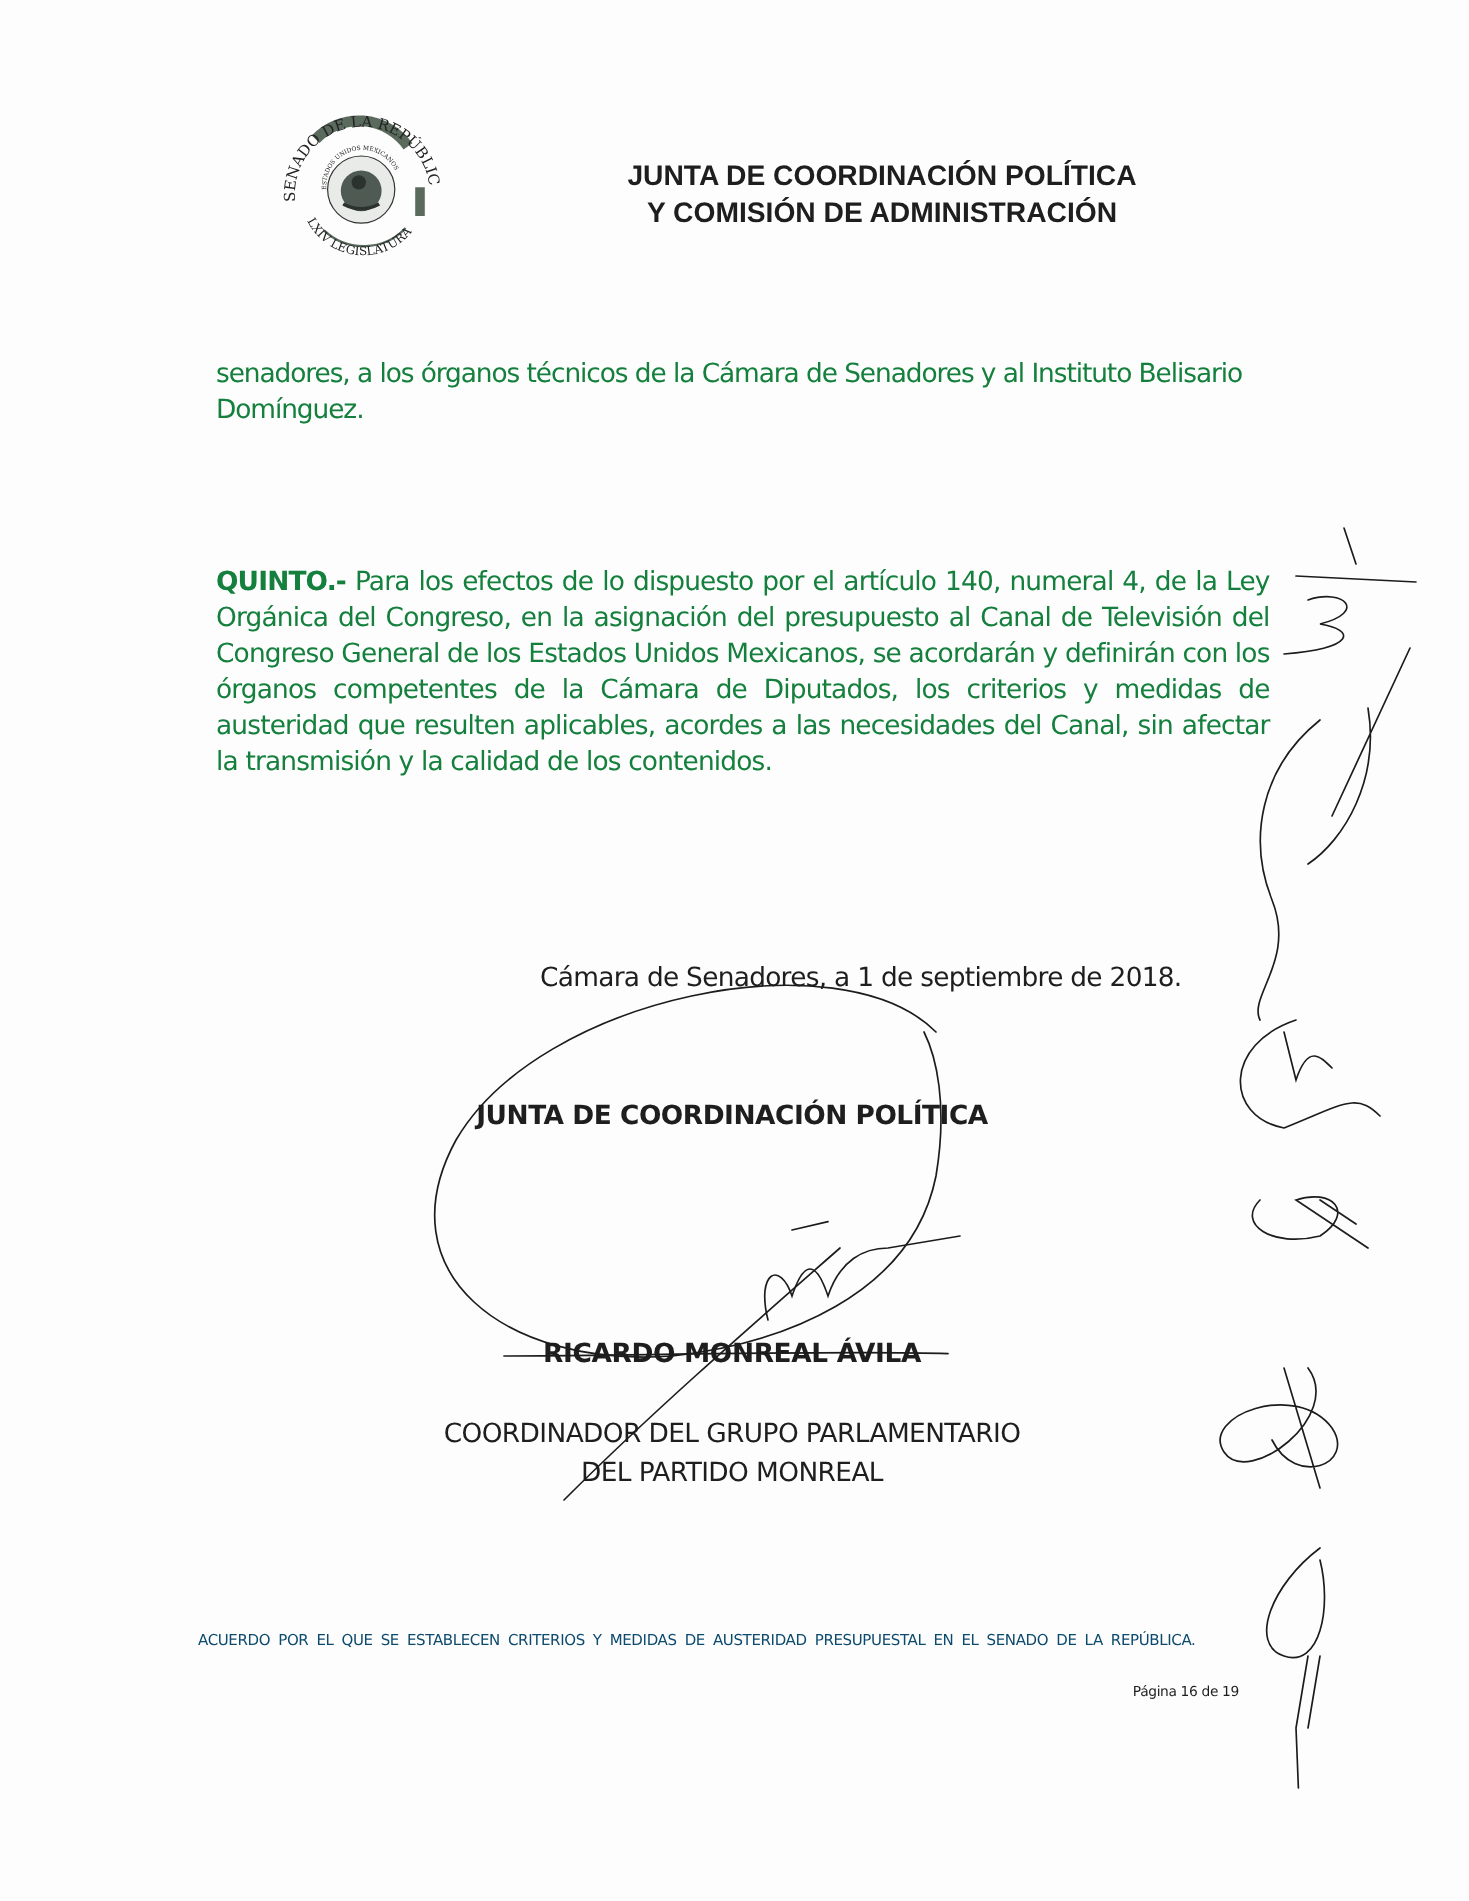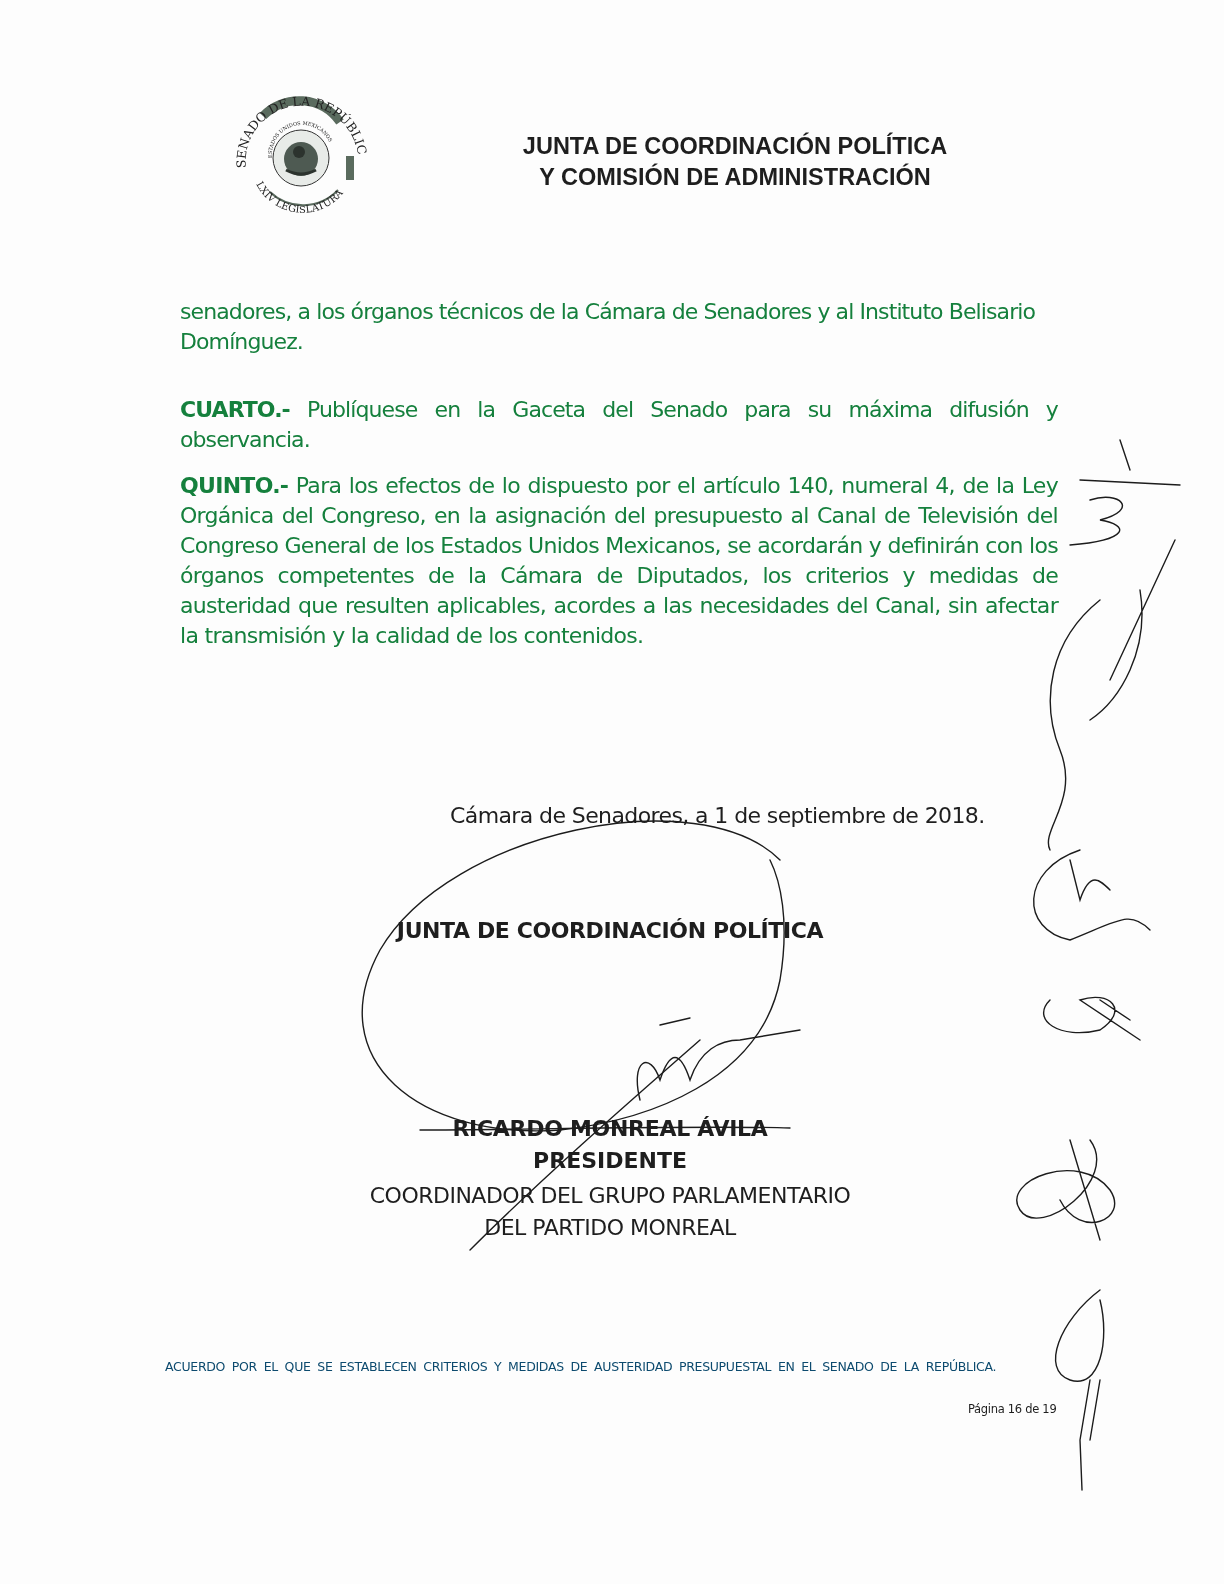--- a/index.html
+++ b/index.html
@@ -18,21 +18,21 @@
   .date { position: absolute; left: 450px; top: 803px; font-family: "DejaVu Sans", sans-serif; font-size: 22px;
           color: #1e1e1e; letter-spacing: -0.6px; }
   .sign-block { position: absolute; left: 300px; width: 620px; text-align: center; font-family: "DejaVu Sans", sans-serif; color: #1e1e1e; }
   .junta { top: 918px; left: 320px; width: 580px; font-weight: bold; font-size: 22px; letter-spacing: -0.4px; }
   .name { top: 1113px; font-weight: bold; font-size: 22px; line-height: 32px; letter-spacing: -0.3px; }
   .role { top: 1145px; font-weight: bold; font-size: 22px; line-height: 32px; }
   .coord1 { top: 1180px; font-size: 22px; line-height: 32px; letter-spacing: -0.5px; }
   .coord2 { top: 1212px; font-size: 22px; line-height: 32px; letter-spacing: -0.5px; }
   .footer { position: absolute; left: 165px; top: 1358px; width: 880px; font-family: "DejaVu Sans", sans-serif;
             font-size: 12.5px; line-height: 17px; color: #0c4a6e; letter-spacing: -0.3px; word-spacing: 3px; }
-  .pagenum { position: absolute; left: 944px; top: 1402px; font-family: "DejaVu Sans", sans-serif; font-size: 11.5px; color: #1e1e1e; letter-spacing: -0.3px; margin-left: 24px; }
+  .pagenum { position: absolute; left: 944px; top: 1402px; font-family: "DejaVu Sans", sans-serif; font-size: 11.5px; color: #1e1e1e; letter-spacing: -0.3px; }
   .signatures { position: absolute; left: 0; top: 0; width: 1224px; height: 1584px; pointer-events: none; }
 </style>
 </head>
 <body>
 
 <div class="page">
 
   <svg class="seal" viewBox="0 0 145 140">
     <defs>
       <path id="arcTop" d="M 18 82 A 56 56 0 1 1 130 70"></path>
@@ -57,34 +57,30 @@
     </text>
   </svg>
 
   <div class="header">
     <div>JUNTA DE COORDINACIÓN POLÍTICA</div>
     <div>Y COMISIÓN DE ADMINISTRACIÓN</div>
   </div>
 
   <div class="body-text p1">senadores, a los órganos técnicos de la Cámara de Senadores y al Instituto Belisario Domínguez.</div>
 
-  <div class="body-text justify p2">
-    <span class="b">CUARTO.-</span><span> Publíquese en la Gaceta del Senado para su máxima difusión y observancia.</span>
-  </div>
 
   <div class="body-text justify p3">
     <span class="b">QUINTO.-</span><span> Para los efectos de lo dispuesto por el artículo 140, numeral 4, de la Ley Orgánica del Congreso, en la asignación del presupuesto al Canal de Televisión del Congreso General de los Estados Unidos Mexicanos, se acordarán y definirán con los órganos competentes de la Cámara de Diputados, los criterios y medidas de austeridad que resulten aplicables, acordes a las necesidades del Canal, sin afectar la transmisión y la calidad de los contenidos.</span>
   </div>
 
   <div class="date">Cámara de Senadores, a 1 de septiembre de 2018.</div>
 
   <div class="sign-block junta">JUNTA DE COORDINACIÓN POLÍTICA</div>
 
   <div class="sign-block name">RICARDO MONREAL ÁVILA</div>
-  <div class="sign-block role">PRESIDENTE</div>
   <div class="sign-block coord1">COORDINADOR DEL GRUPO PARLAMENTARIO</div>
   <div class="sign-block coord2">DEL PARTIDO MONREAL</div>
 
   <div class="footer">ACUERDO POR EL QUE SE ESTABLECEN CRITERIOS Y MEDIDAS DE AUSTERIDAD PRESUPUESTAL EN EL SENADO DE LA REPÚBLICA.</div>
   <div class="pagenum">Página 16 de 19</div>
 
   <svg class="signatures" viewBox="0 0 1224 1584">
     <g fill="none" stroke="#1c1c1c" stroke-width="1.4" stroke-linecap="round">
 
       <path d="M 780 860 C 700 780, 450 830, 380 950 C 320 1060, 420 1140, 560 1130 C 650 1120, 760 1080, 780 980 C 790 920, 780 880, 770 860"></path>

